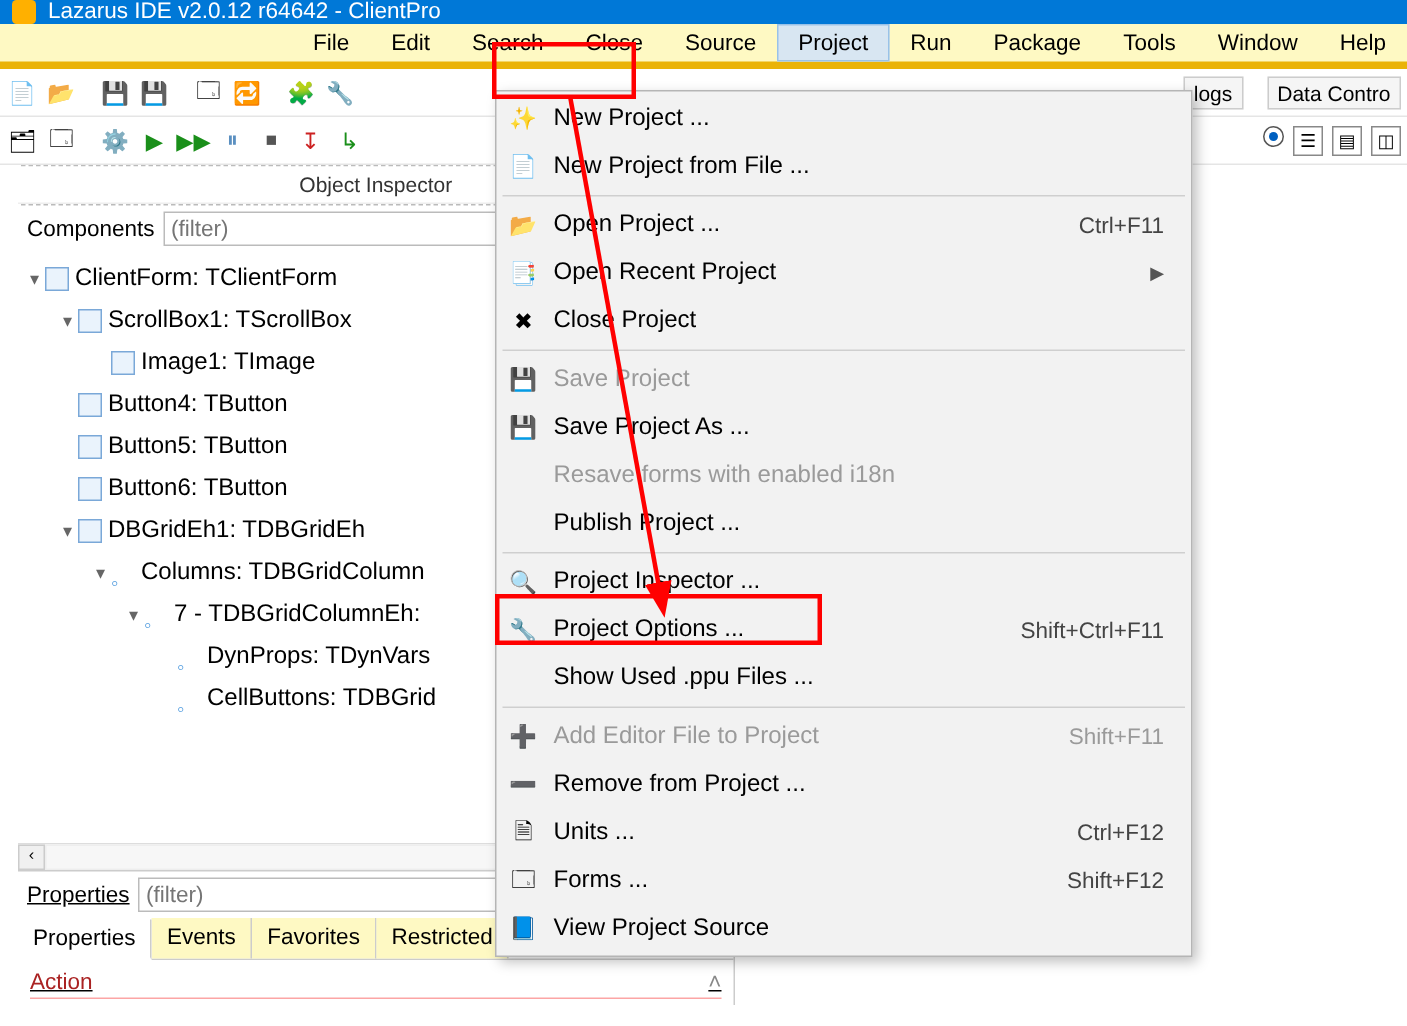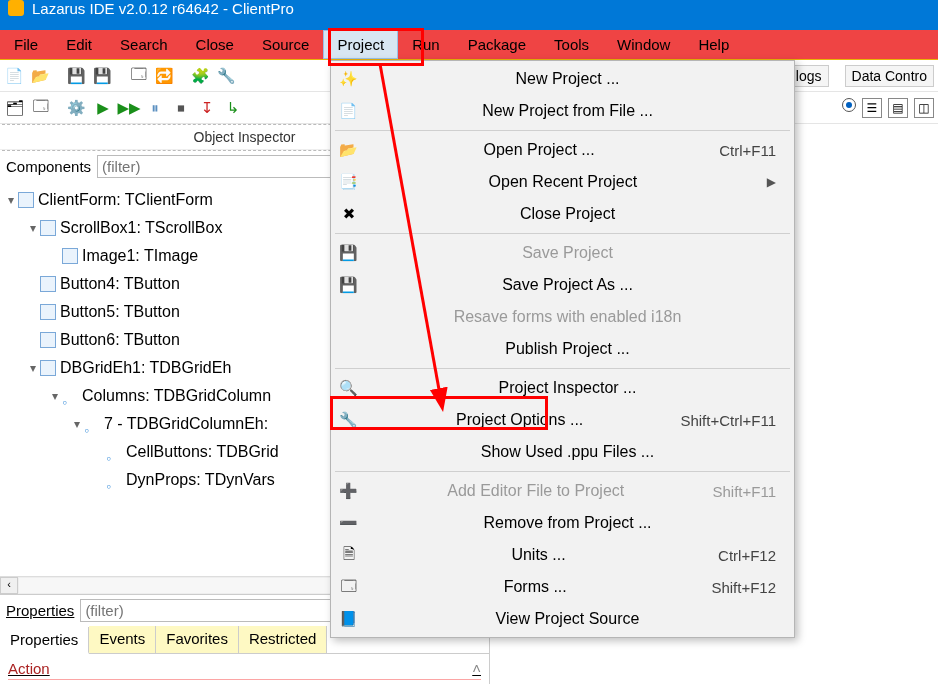--- a/index.html
+++ b/index.html
@@ -1,28 +1,28 @@
 <!DOCTYPE html>
 <html><head>
 <meta charset="utf-8">
 <style>
 * { box-sizing: border-box; margin: 0; padding: 0; font-family: "Segoe UI", Tahoma, sans-serif; }
 body { width: 938px; height: 684px; overflow: hidden; background: #fff; position: relative; font-size: 15px; }
-.titlebar { background: #0078d7; color: #fff; height: 30px; display: flex; align-items: flex-start; padding: 0 8px; font-size: 15px; }
+.titlebar { background: #0078d7; color: #fff; height: 16px; display: flex; align-items: flex-end; padding: 0 8px; font-size: 15px; }
 .titlebar .icon { width: 16px; height: 16px; background: #ffb000; border-radius: 3px; margin-right: 8px; display: inline-block; }
-.menubar { display: flex; height: 30px; align-items: stretch; border-bottom: 1px solid #eab308; background:#ef4444; }
+.menubar { display: flex; height: 30px; align-items: stretch; border-bottom: 5px solid #eab308; background:#fef9c3;justify-content:flex-end; }
 .menubar .menu-item { padding: 4px 14px; display:flex; align-items:center; cursor:default; }
 .menubar .menu-item.highlight { background: #d8e6f2; border:1px solid #99c2e8; padding:3px 13px; }
 .toolbar { display:flex; align-items:center; padding:2px 4px; gap:4px; border-bottom:1px solid #e5e5e5; height:32px; }
 .toolbar .tbtn { width:22px; height:22px; border:1px solid transparent; display:flex; align-items:center; justify-content:center; }
 .toolbar .sep { width:6px; }
 .toolbar-tabs { display:flex; gap:16px; margin-left:auto; font-size:14px; }
 .toolbar-tabs span { padding:2px 6px; border:1px solid #ccc; background:#f5f5f5; white-space:nowrap;}
 .main { display:flex; height: calc(684px - 30px - 30px - 32px - 32px); }
-.left { width: 490px; border-right:1px solid #ccc; display:flex; flex-direction:column; position:relative;}
+.left { width: 490px; border-right:1px solid #ccc; display:flex; flex-direction:column; position:relative;padding-left:12px;}
 .panel-title { text-align:center; padding:4px 0; font-size:14px; color:#333; border-bottom:1px solid #eee; background:#fff;}
 .dashline { border-top:1px dashed #bbb; margin:0 2px;}
 .filter-row { display:flex; align-items:center; gap:6px; padding:4px 6px; font-size:15px;}
 .filter-row .lab { }
 .filter-row input { flex:1; border:1px solid #bbb; padding:2px 4px; font-size:15px; }
 .tree { flex:1; overflow:auto; padding:4px 2px 4px 4px; font-size:16px; line-height:28px; }
 .tree .row { display:flex; align-items:center; white-space:nowrap; }
 .tree .ind { display:inline-block; }
 .tree .tw { width:14px; display:inline-block; text-align:center; color:#666; font-size:12px;}
 .tree .ico { width:16px; height:16px; display:inline-block; margin-right:4px; vertical-align:middle; border:1px solid #7aa8d8; background:#eaf3fc;}
@@ -45,21 +45,21 @@
 .str { color:#0000cc; }
 .ctrls { position:absolute; right:6px; top:4px; display:flex; gap:6px;}
 .ctrls .c { width:20px; height:20px; border:1px solid #888; display:flex;align-items:center;justify-content:center; font-size:12px;}
 .radio { width:14px;height:14px;border:1px solid #555;border-radius:50%;display:inline-block;position:relative;}
 .radio.sel::after{content:"";position:absolute;left:3px;top:3px;width:6px;height:6px;background:#0060c0;border-radius:50%;}
 
 
 .dropdown { position:absolute; left:330px; top:60px; width:465px; background:#f2f2f2; border:1px solid #b5b5b5; box-shadow:3px 3px 8px rgba(0,0,0,.25); z-index:100; padding:2px 0;}
 .dropdown .mi { display:flex; align-items:center; height:32px; padding:0 18px 0 8px; gap:10px; }
 .dropdown .mi .mico { width:20px; height:20px; display:flex; align-items:center; justify-content:center;}
-.dropdown .mi .mlab { flex:1; font-size:16px;text-align:center;}
+.dropdown .mi .mlab { flex:1; font-size:16px;}
 .dropdown .mi .mshort { color:#444; font-size:15px;}
 .dropdown .mi.disabled .mlab, .dropdown .mi.disabled .mshort { color:#9a9a9a; }
 .dropdown .msep { height:1px; background:#cfcfcf; margin:3px 4px;}
 .dropdown .arrow { color:#555; font-size:12px;}
 
 
 .redbox { position:absolute; border:3px solid #ff0000; z-index:200; pointer-events:none;}
 .redarrow { position:absolute; z-index:199; pointer-events:none;}
 .underline { text-decoration: underline; }
 </style>
@@ -218,27 +218,27 @@
         <div class="row">
           <span class="ind" style="width: 66px;"></span>
           <span class="tw">▾</span>
           <span class="ico prop"></span>
           <span>7 - TDBGridColumnEh:</span>
         </div>
         <div class="row">
           <span class="ind" style="width: 88px;"></span>
           <span class="tw"></span>
           <span class="ico prop"></span>
+          <span>DynProps: TDynVars</span>
+        </div>
+        <div class="row">
+          <span class="ind" style="width: 88px;"></span>
+          <span class="tw"></span>
+          <span class="ico prop"></span>
           <span>CellButtons: TDBGrid</span>
-        </div>
-        <div class="row">
-          <span class="ind" style="width: 88px;"></span>
-          <span class="tw"></span>
-          <span class="ico prop"></span>
-          <span>DynProps: TDynVars</span>
         </div>
       </div>
     <div class="hscroll">
       <div class="thumb">‹</div>
       <div class="track"></div>
       <div class="thumb">›</div>
     </div>
     <div class="prop-section">
       <div class="filter-row">
         <span class="lab underline">Properties</span>

